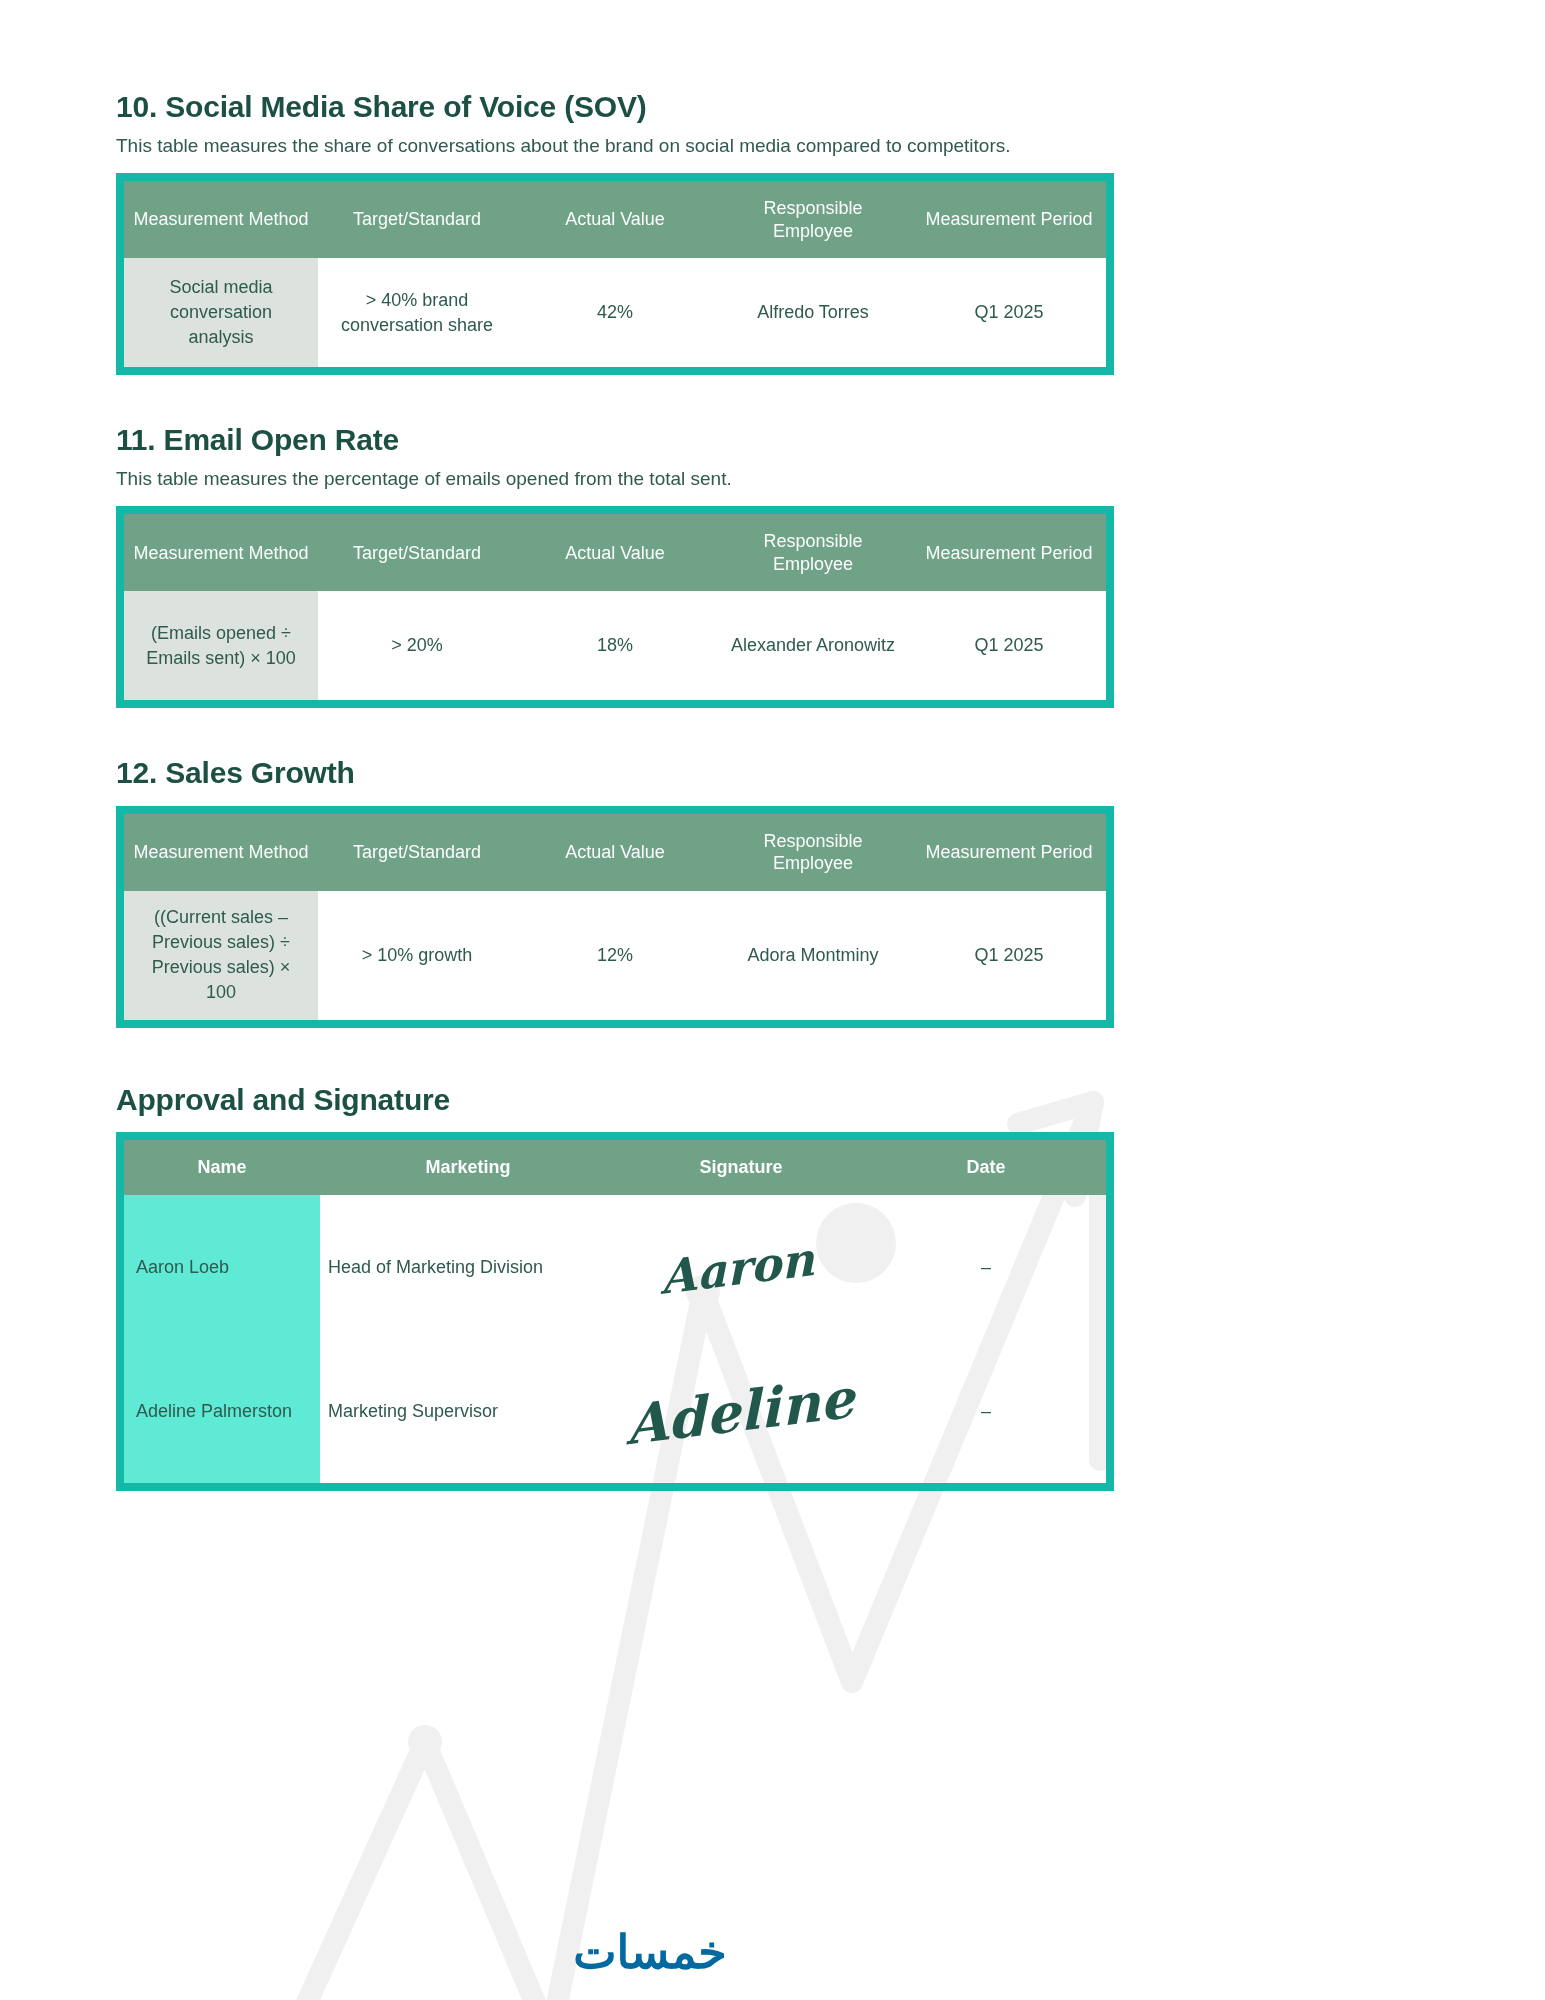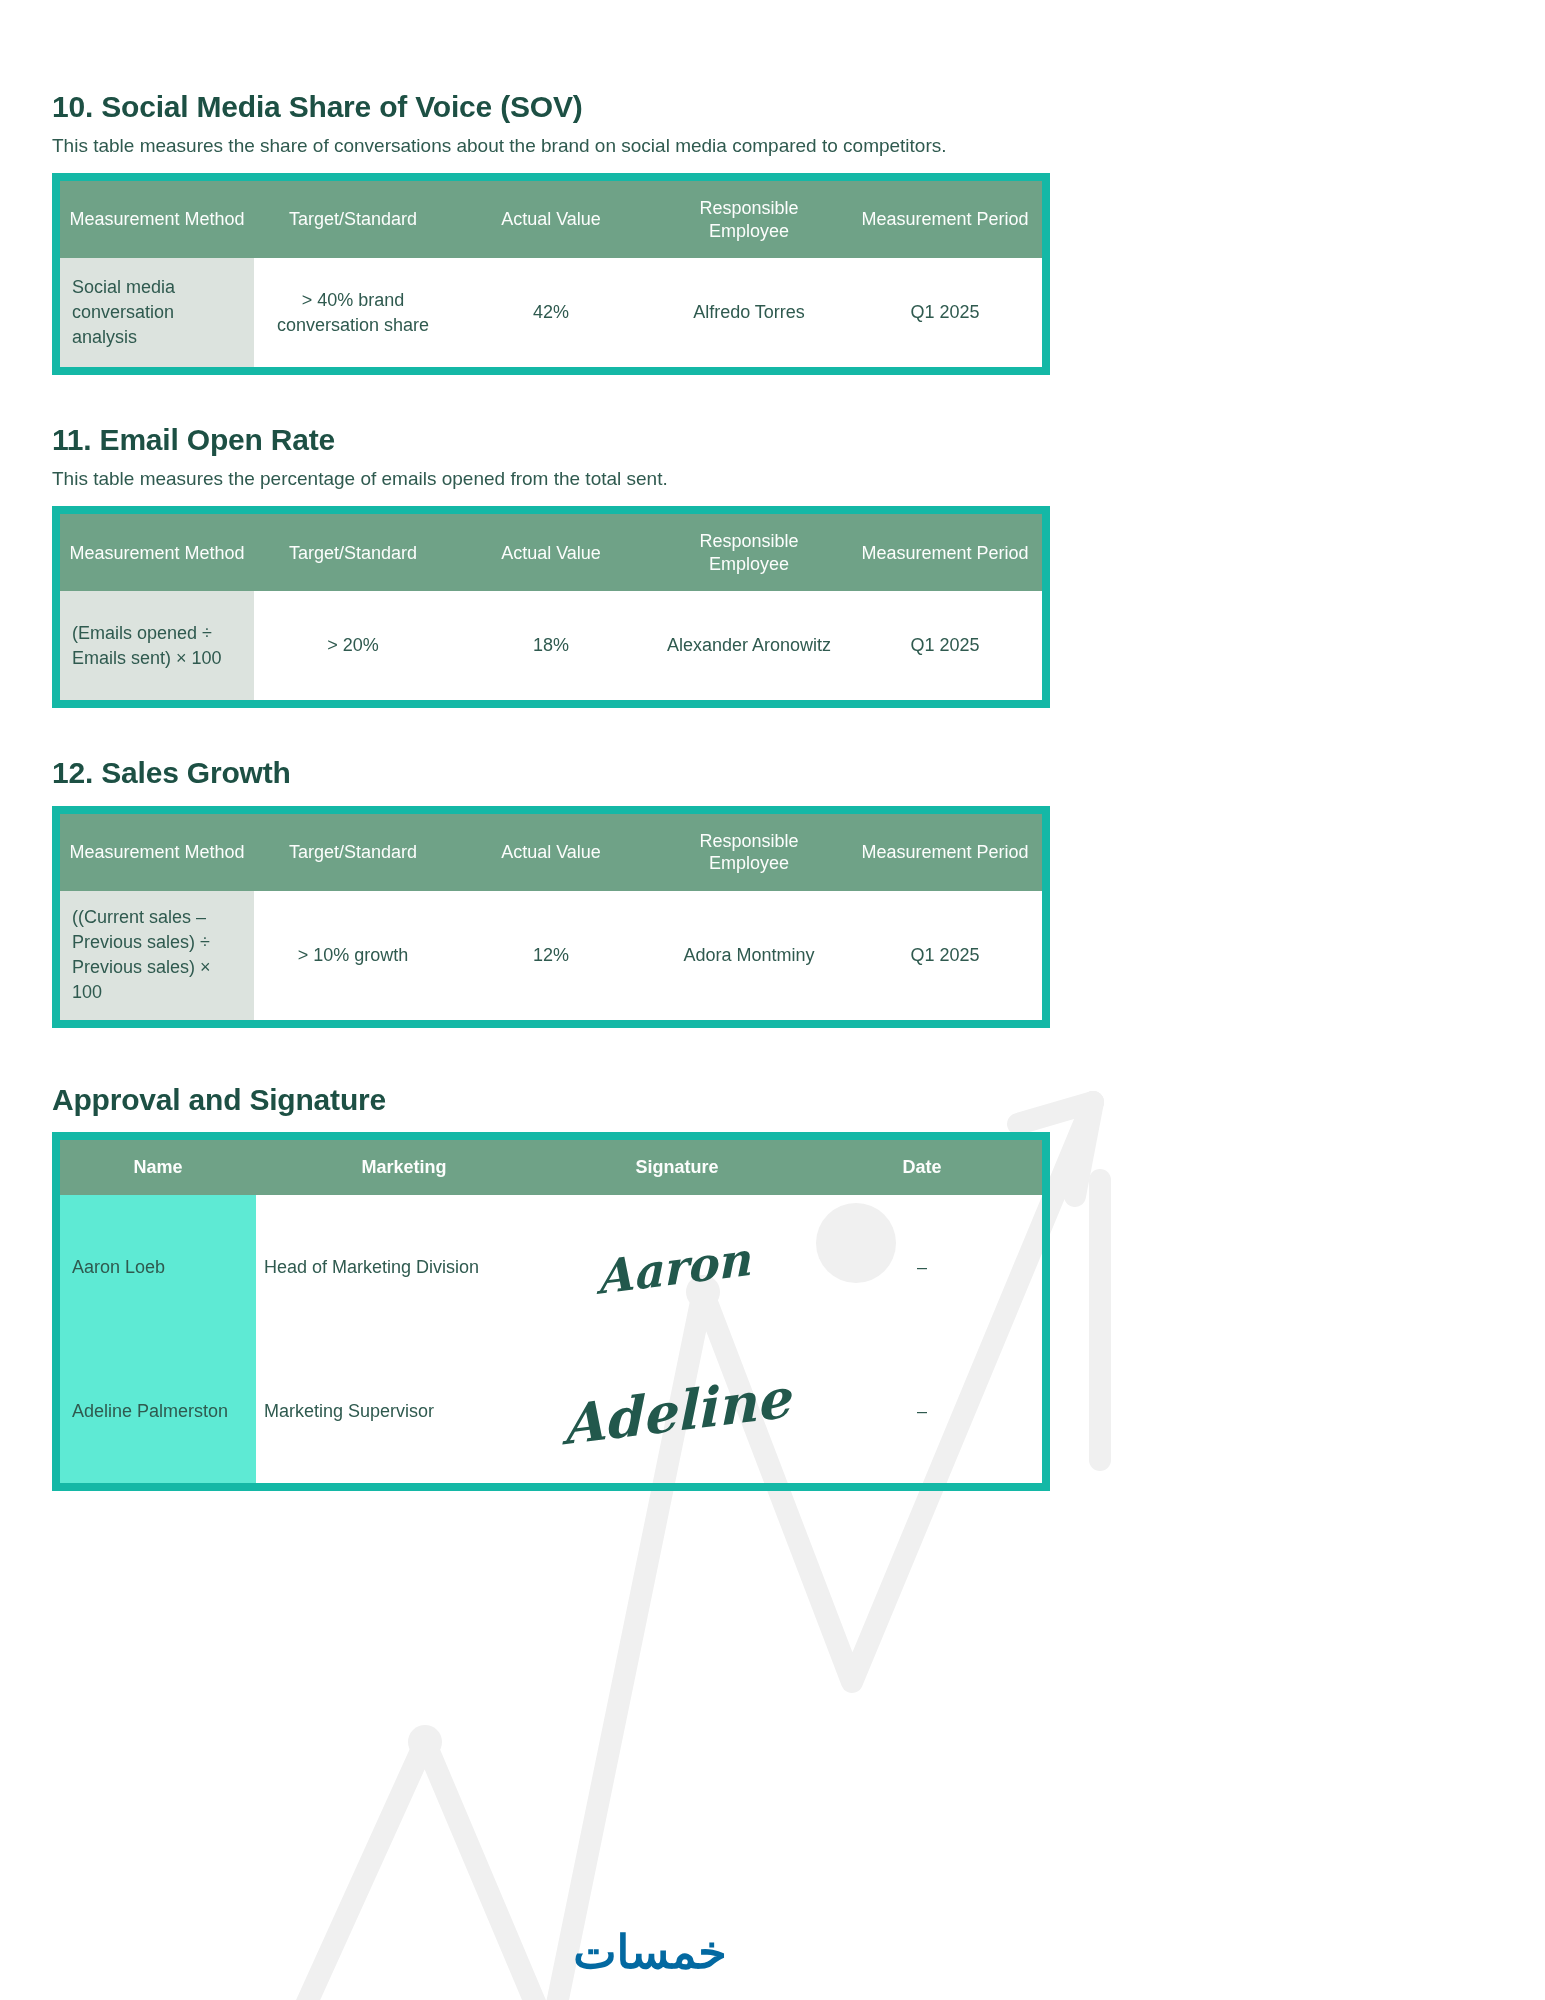--- a/index.html
+++ b/index.html
@@ -27,21 +27,21 @@
     text-align: center;
     font-size: 46px;
     font-weight: bold;
     color: #0369a1;
     z-index: 1;
     direction: rtl;
   }
   .content {
     position: relative;
     z-index: 2;
-    padding: 90px 0 0 52px;
+    padding: 90px 0 0 116px;
     width: 1210px;
   }
   .kpi-section { margin-top: 0; }
   .kpi-section + .kpi-section { margin-top: 48px; }
   .section-title {
     font-size: 30px;
     font-weight: bold;
     color: #1D5044;
     letter-spacing: -0.2px;
     line-height: 1.15;
@@ -74,21 +74,21 @@
     font-size: 18px;
     color: #2F5A4F;
     text-align: center;
     vertical-align: middle;
     padding: 14px 14px;
     height: 113px;
     line-height: 1.4;
   }
   .kpi-table td.method {
     background: #DCE3DE;
-    text-align: left;
+    text-align: center;
     padding: 14px 12px 14px 12px;
   }
   .approval-section { margin-top: 55px; }
   .approval-table { margin-top: 22px; }
   .approval-table td {
     font-size: 18px;
     color: #2F5A4F;
     vertical-align: middle;
     padding: 10px 14px;
     height: 146px;

